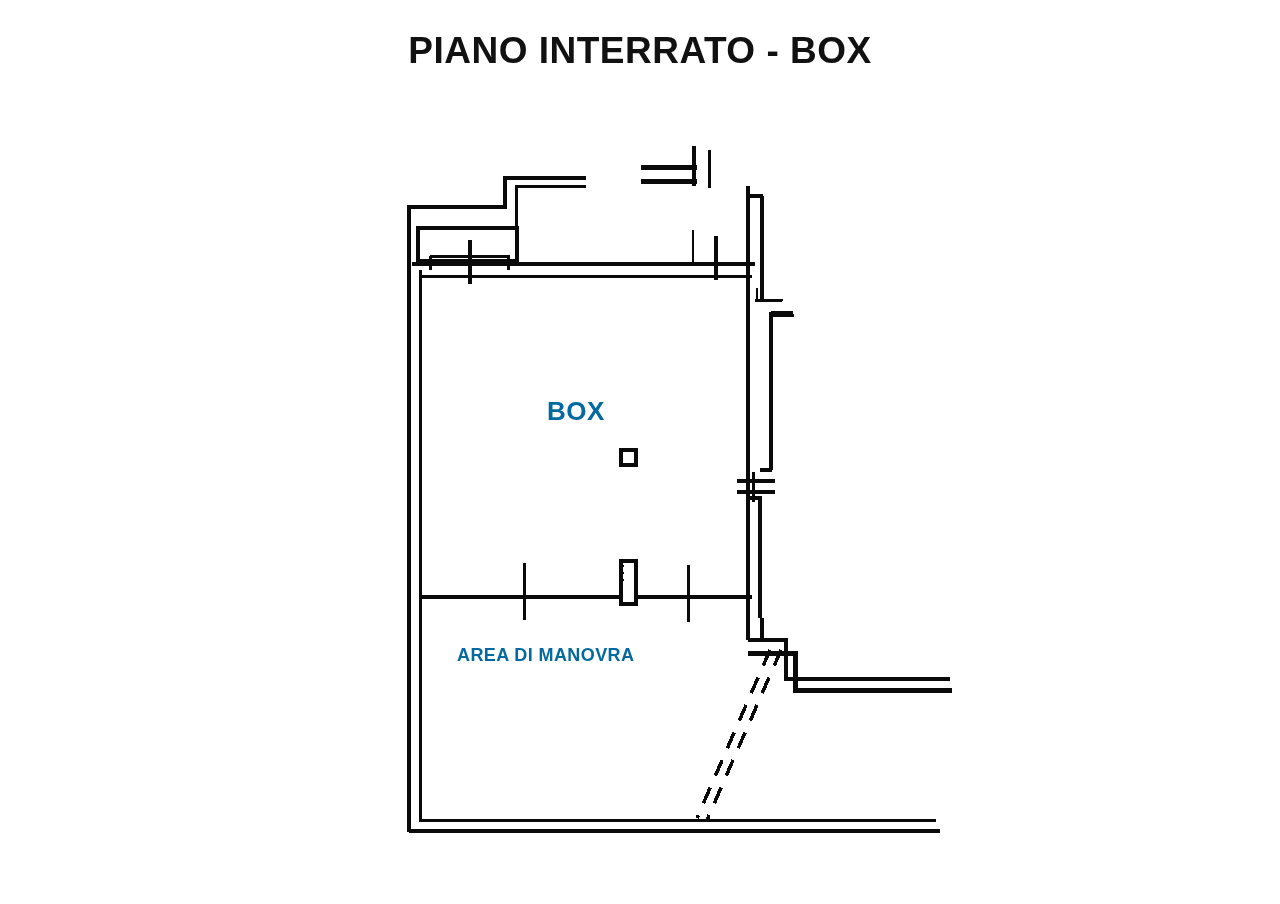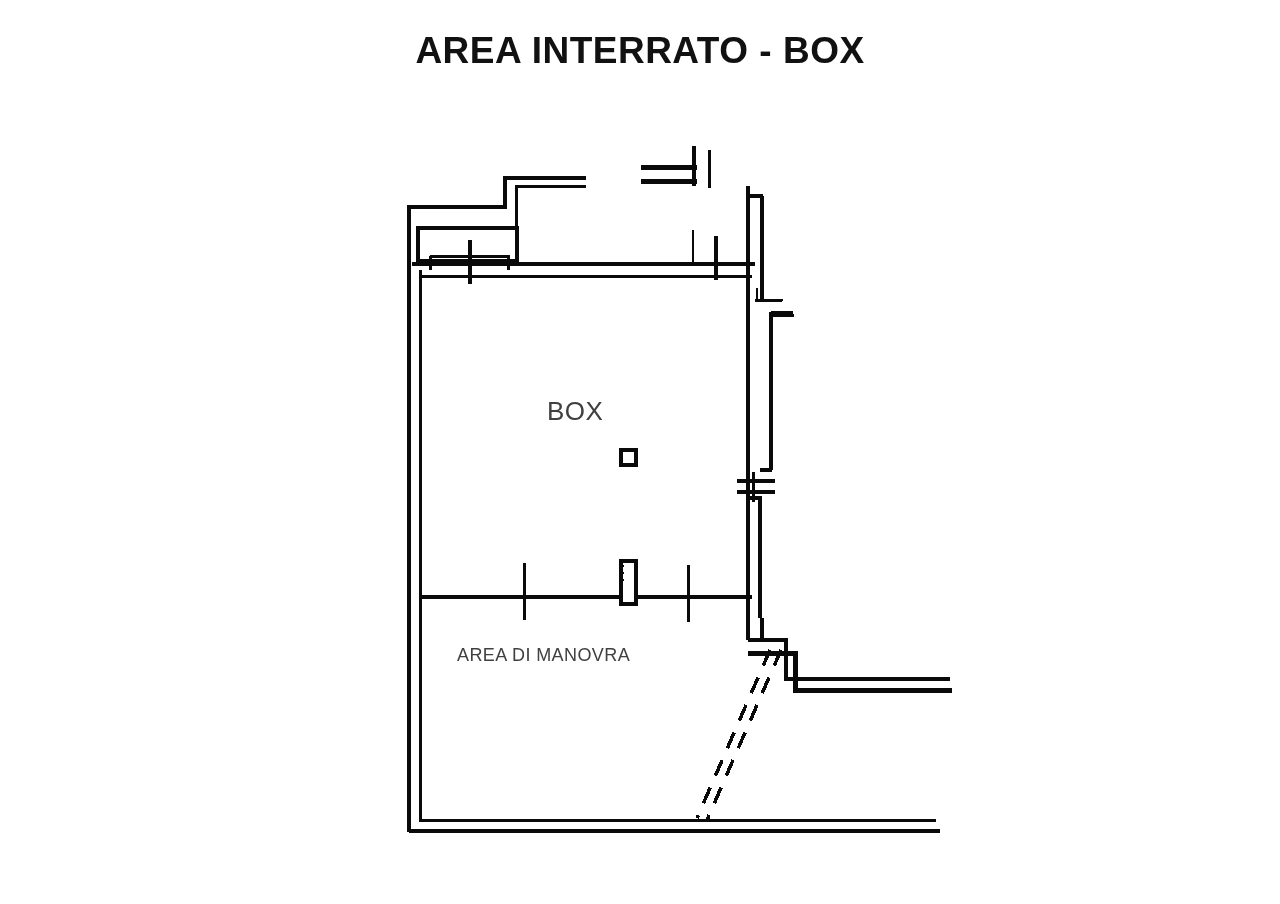--- a/index.html
+++ b/index.html
@@ -36,43 +36,43 @@
   }
   .plan-canvas {
     position: absolute;
     left: 0;
     top: 0;
     width: 1280px;
     height: 904px;
   }
   .room-label {
     position: absolute;
-    font-weight: normal;
-    color: #404040;
+    font-weight: bold;
+    color: #0369a1;
     white-space: pre;
   }
   #label-box {
     left: 547px;
     top: 396px;
     font-size: 26px;
     letter-spacing: 0.5px;
   }
   #label-area {
     left: 457px;
     top: 645px;
     font-size: 18px;
     letter-spacing: 0.4px;
   }
 </style>
 </head>
 <body>
 
 <div class="page">
 
-  <div class="plan-title">AREA INTERRATO - BOX</div>
+  <div class="plan-title">PIANO INTERRATO - BOX</div>
 
   <svg class="plan-canvas" viewBox="0 0 1280 904" xmlns="http://www.w3.org/2000/svg" shape-rendering="crispEdges">
 
     <g fill="none" stroke="#0a0a0a" stroke-linecap="butt">
 
       <g>
         <path d="M 409,207 L 505,207 L 505,178 L 586,178" stroke="#0a0a0a" stroke-width="4" fill="none"></path>
         <path d="M 418,228 L 516,228 L 516,186 L 586,186" stroke="#0a0a0a" stroke-width="3" fill="none"></path>
         <rect x="418" y="228" width="99" height="33" stroke="#0a0a0a" stroke-width="3.5" fill="none"></rect>
       </g>

